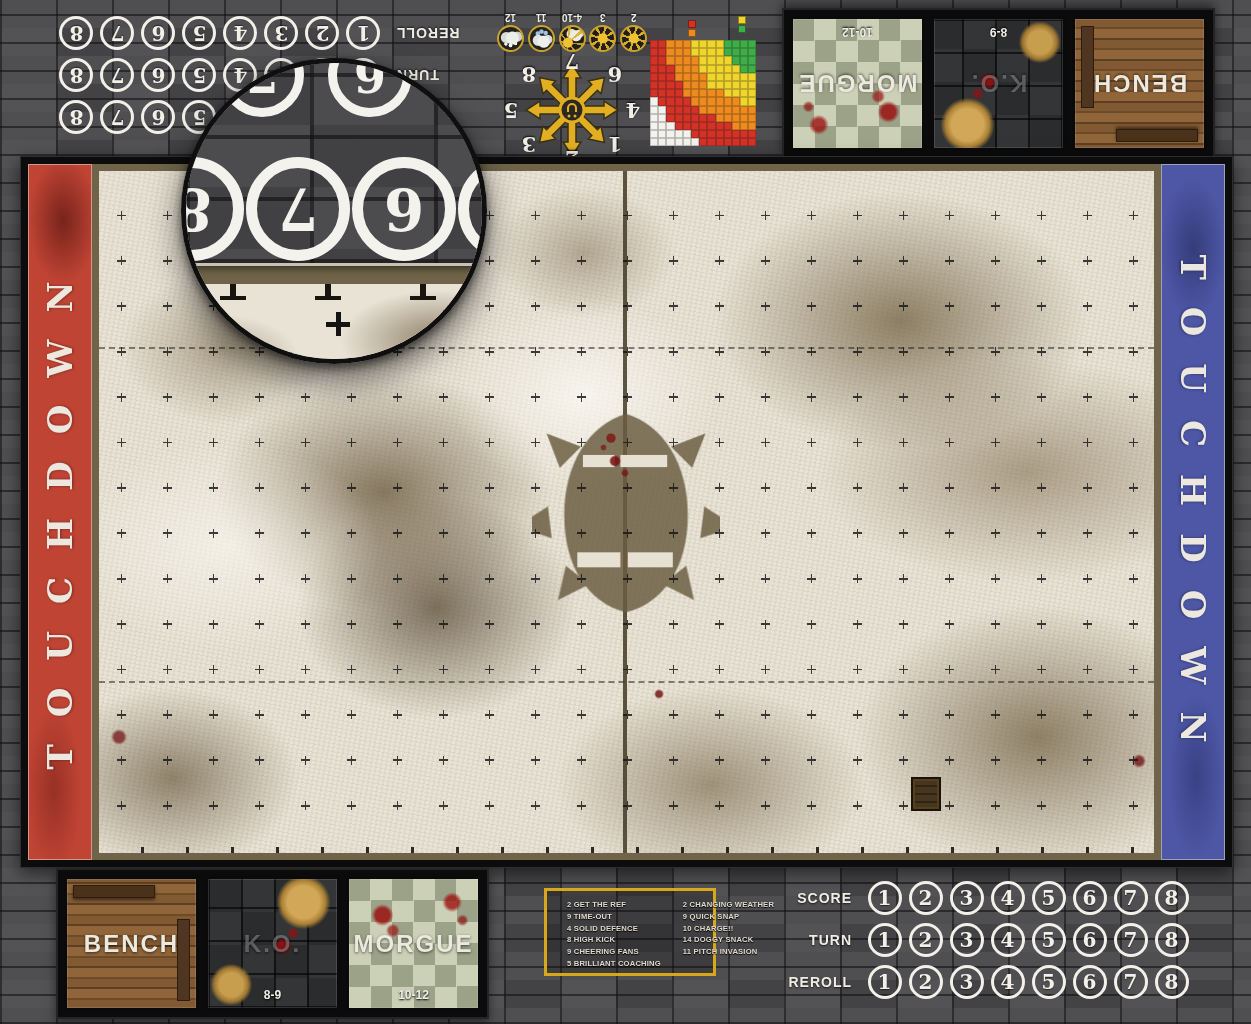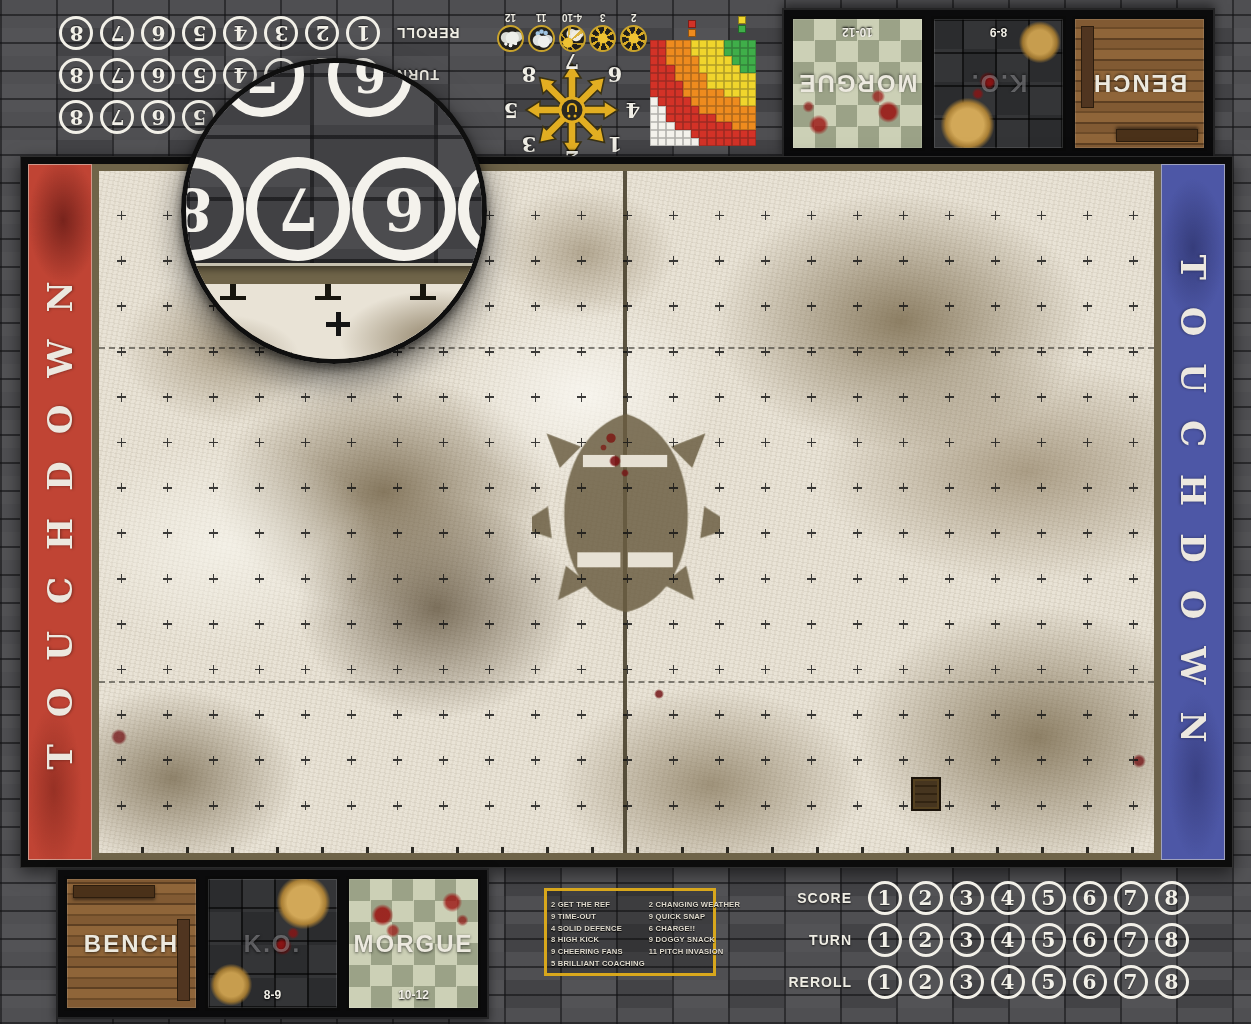--- a/index.html
+++ b/index.html
@@ -188,21 +188,21 @@
       linear-gradient(90deg, transparent 0 44px, #17150e 44px 50px, transparent 50px),
       linear-gradient(90deg, transparent 0 34px, #17150e 34px 60px, transparent 60px);
     background-size:95px 12px,95px 4px; background-position:0 0,0 12px; background-repeat:repeat-x;}
   .cross-big{position:absolute; width:24px; height:24px;}
   .cross-big::before{content:""; position:absolute; left:10px; top:0; width:4.5px; height:24px; background:#141414;}
   .cross-big::after{content:""; position:absolute; top:10px; left:0; height:4.5px; width:24px; background:#141414;}
   .mag-dash{position:absolute; left:-4px; bottom:8px; width:110px; border-top:4px dashed rgba(40,38,32,.6);}
 
   
   #kickoff{position:absolute; left:544px; top:888px; width:172px; height:88px; box-sizing:border-box;
-    border:3px solid #d8a71c; background:rgba(15,15,15,.28); display:flex; gap:4px; padding:8px 4px;}
+    border:3px solid #d8a71c; background:rgba(15,15,15,.28); display:flex; gap:22px; padding:8px 20px;}
   #kickoff ul{list-style:none; margin:0; padding:0; font:700 7.6px/1.55 "Liberation Sans",sans-serif;
     color:#dfdacd; letter-spacing:.2px; white-space:nowrap; text-shadow:0 1px 1px #000;}
 </style>
 </head>
 <body>
 
 <div id="tracks-tl" class="track">
     <div class="track-label">SCORE</div>
     <div class="num-circle">1</div>
     <div class="num-circle">2</div>
@@ -887,22 +887,22 @@
       <li>2 GET THE REF</li>
       <li>9 TIME-OUT</li>
       <li>4 SOLID DEFENCE</li>
       <li>8 HIGH KICK</li>
       <li>9 CHEERING FANS</li>
       <li>5 BRILLIANT COACHING</li>
     </ul>
   <ul id="kickoff-right">
       <li>2 CHANGING WEATHER</li>
       <li>9 QUICK SNAP</li>
-      <li>6 CHARGE!!</li>
-      <li>9 DOGGY SNACK</li>
+      <li>10 CHARGE!!</li>
+      <li>14 DOGGY SNACK</li>
       <li>11 PITCH INVASION</li>
     </ul>
 </div>
 
 <div id="tracks-br" class="track">
     <div class="track-label">SCORE</div>
     <div class="num-circle">1</div>
     <div class="num-circle">2</div>
     <div class="num-circle">3</div>
     <div class="num-circle">4</div>

